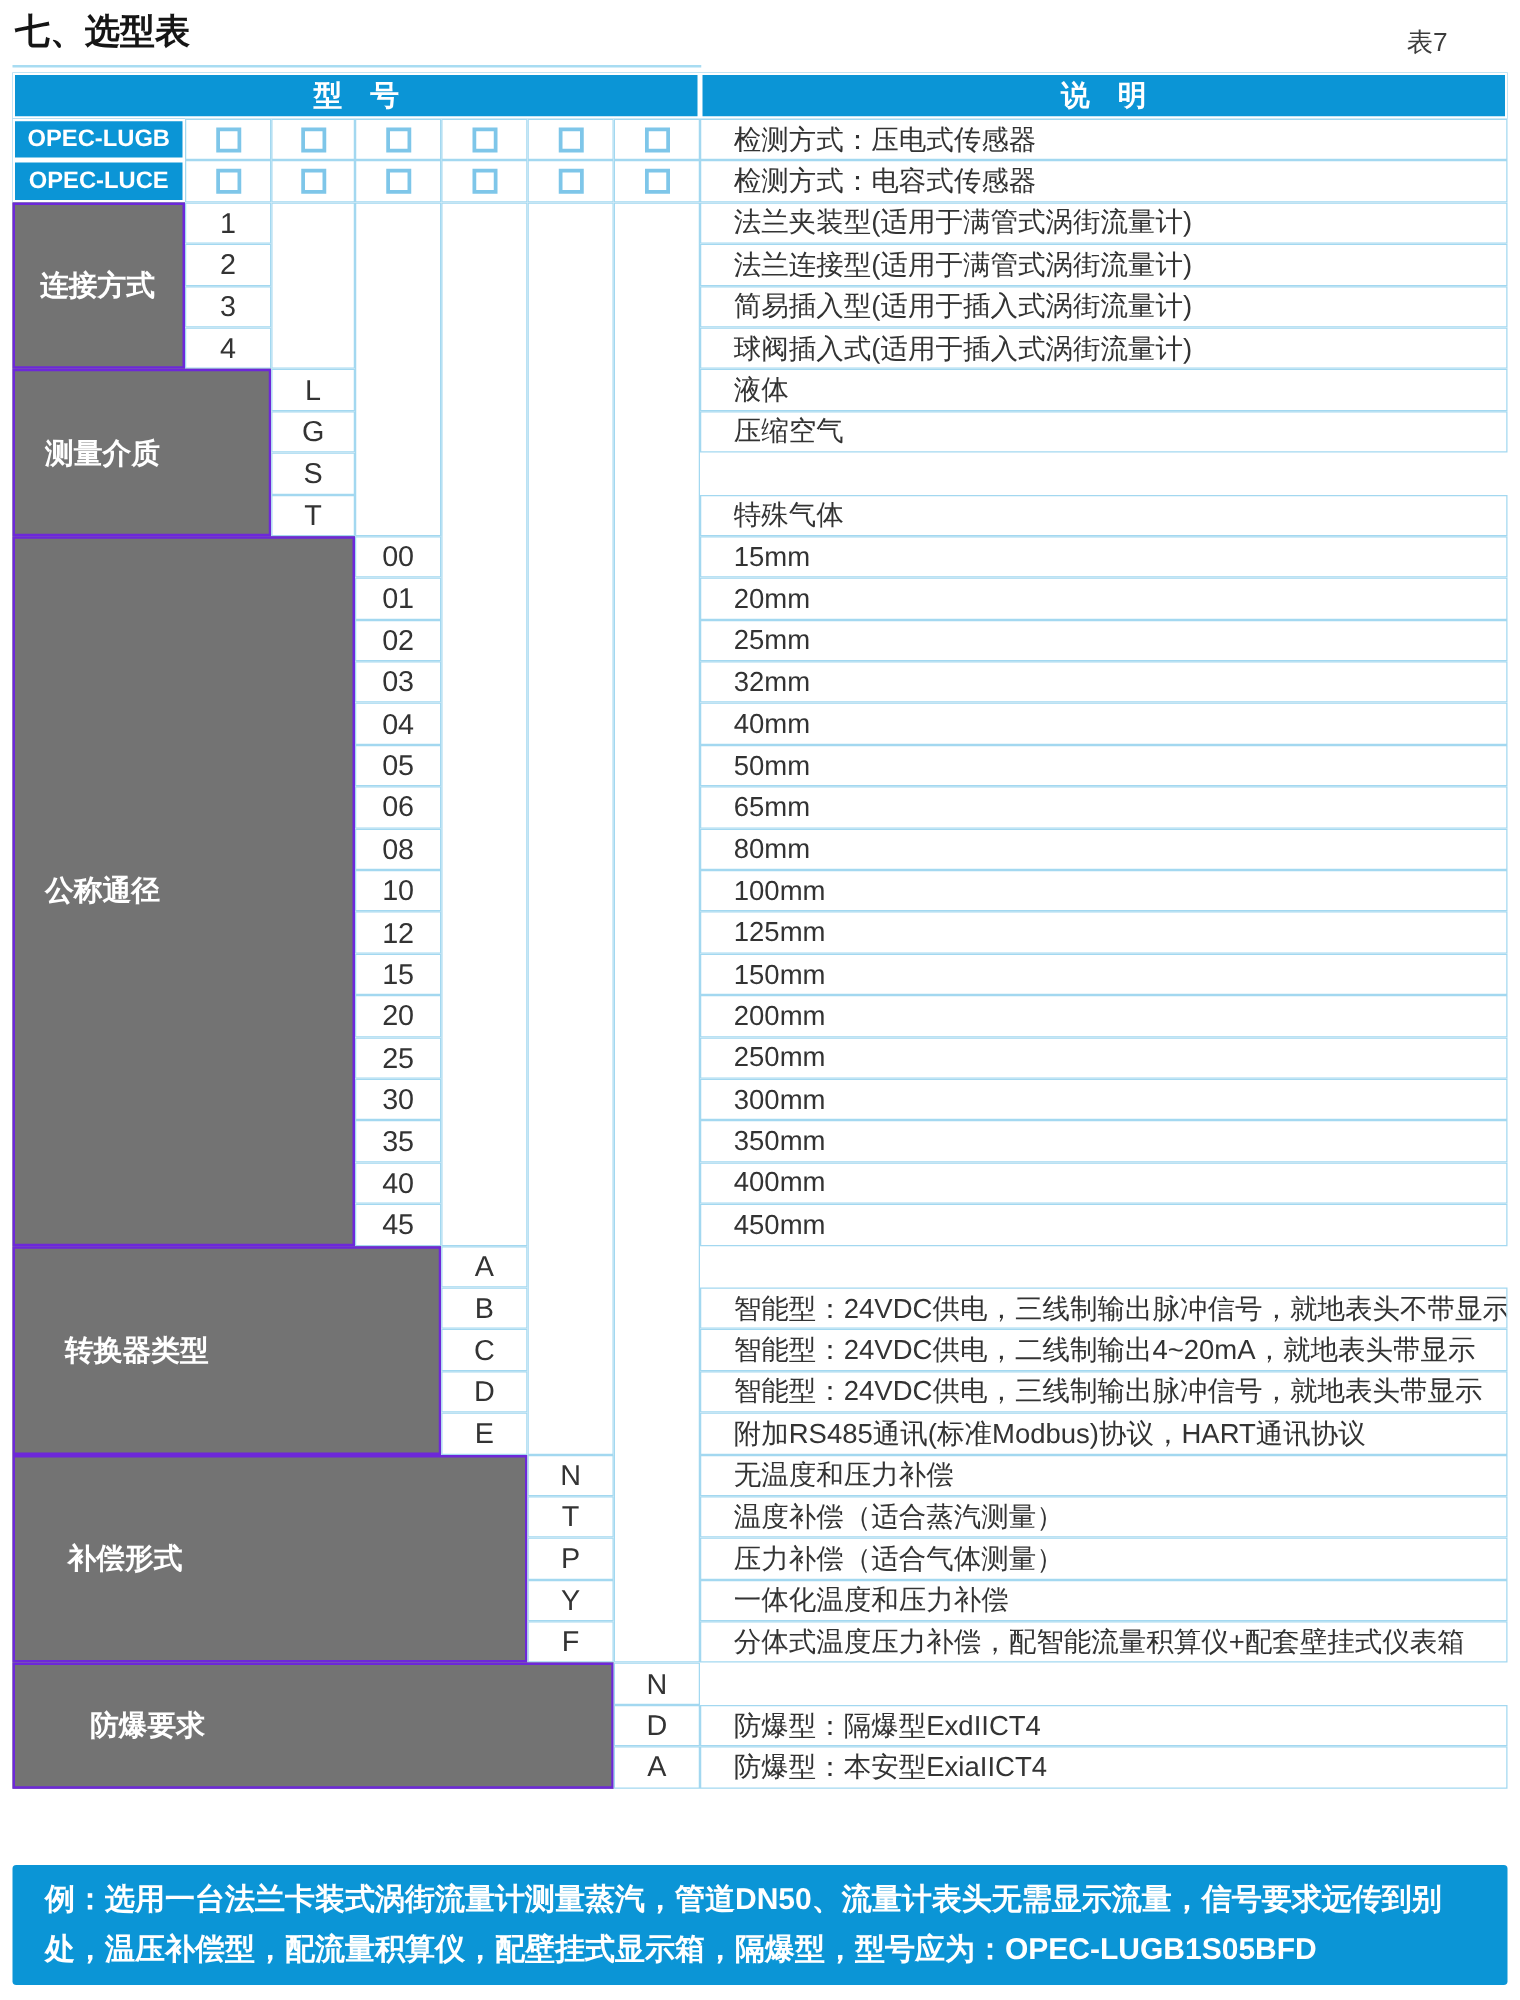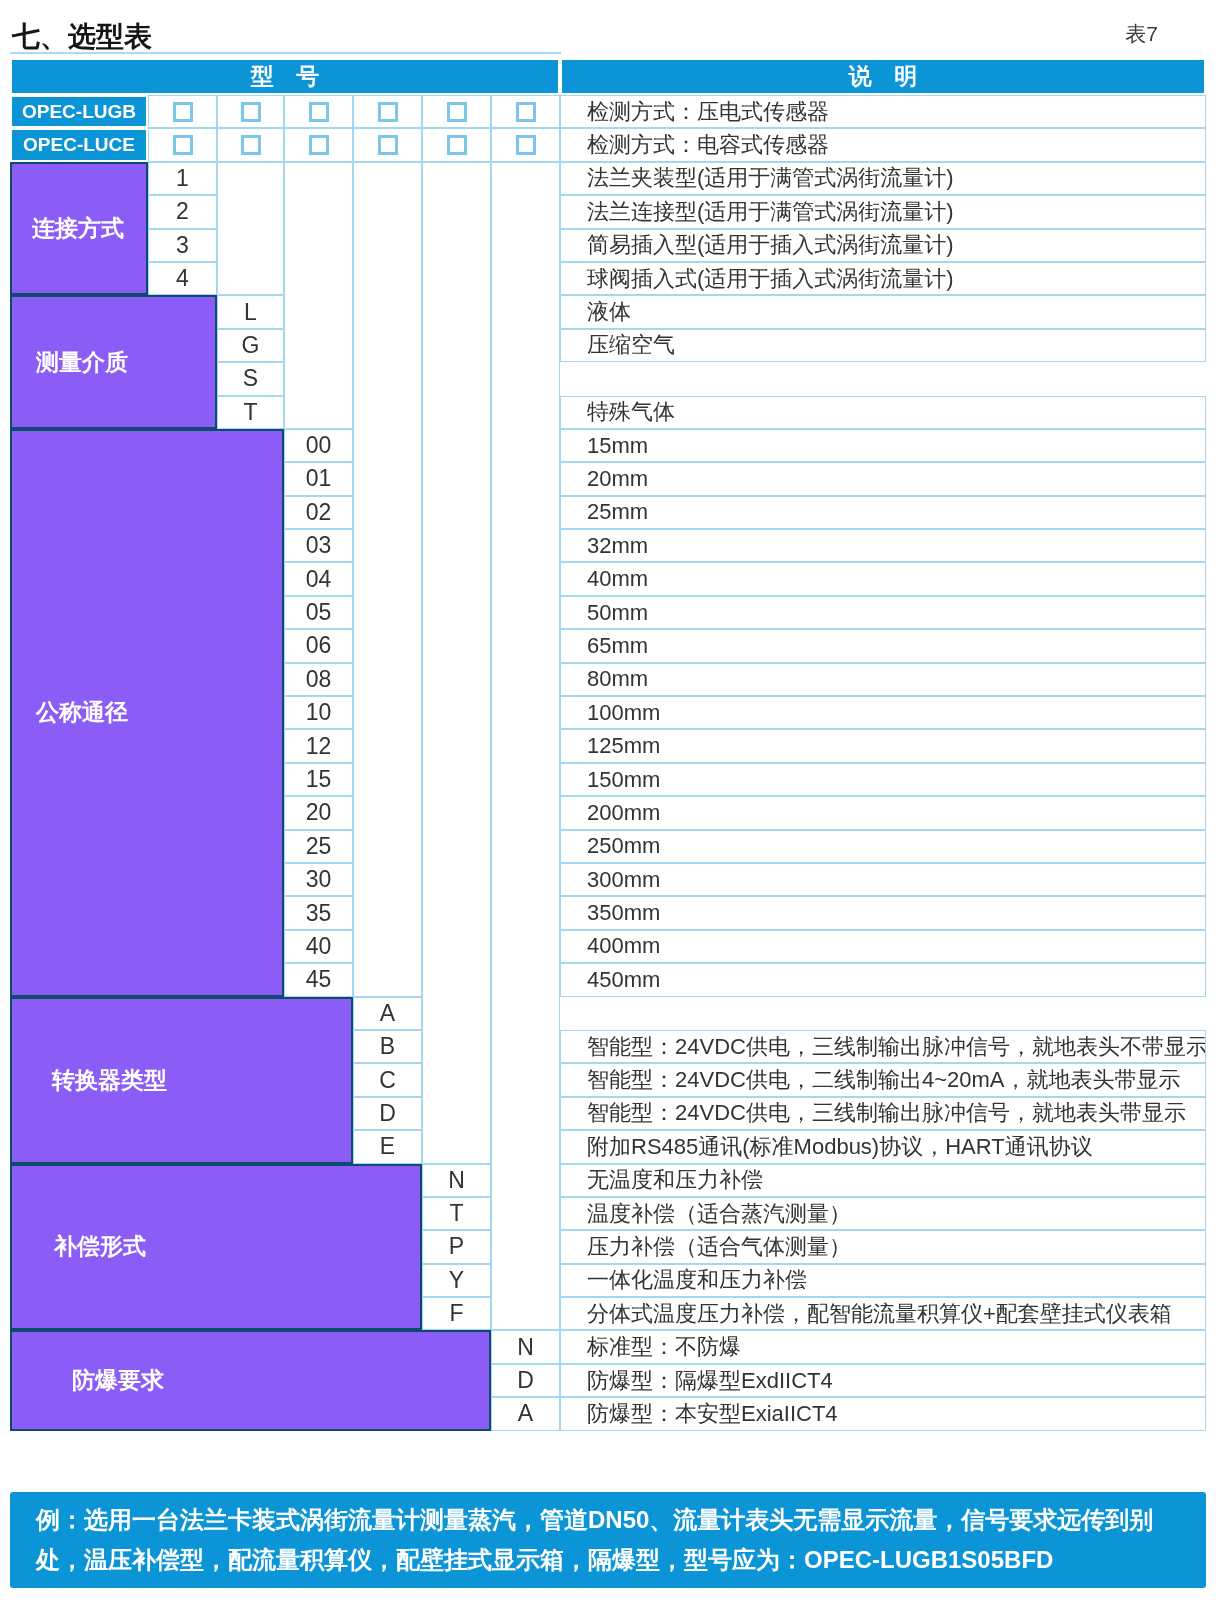--- a/index.html
+++ b/index.html
@@ -1,30 +1,30 @@
 <!DOCTYPE html>
 <html><head>
 <meta charset="utf-8">
 <style>
   html,body{margin:0;padding:0;background:#fff;}
   body{width:1216px;height:1600px;position:relative;overflow:hidden;
        font-family:"Liberation Sans","DejaVu Sans",sans-serif;}
-  .page-title{position:absolute;left:12px;top:18px;font-size:28px;font-weight:bold;color:#151515;}
+  .page-title{position:absolute;left:12px;top:6px;font-size:28px;font-weight:bold;color:#151515;}
   .table-tag{position:absolute;right:58px;top:20px;font-size:21px;color:#3c3c3c;}
   .top-rule{position:absolute;left:10px;top:52px;width:551px;height:2px;background:#a8dcf2;}
   .grid{position:absolute;left:10px;top:58px;width:1196px;background:#fff;
         display:grid;
         grid-template-columns:138px 69px 67px 69px 69px 69px 69px 646px;
         grid-template-rows:37px repeat(40,33.4px);}
   .c{border:1px solid #a3d8f0;box-sizing:border-box;background:#fff;}
   .hdr{background:#0b95d6;border:2px solid #fff;color:#fff;font-weight:bold;font-size:23px;
        display:flex;align-items:center;justify-content:center;letter-spacing:8px;padding-left:8px;}
   .model{background:#0b95d6;border:2px solid #fff;color:#fff;font-weight:bold;font-size:19px;
        display:flex;align-items:center;justify-content:center;letter-spacing:0px;}
-  .cat{background:#8b5cf6;border:2px solid #0c4a6e;color:#fff;font-weight:bold;font-size:23px;
+  .cat{background:#737373;border:2px solid #6d28d9;color:#fff;font-weight:bold;font-size:23px;
        display:flex;align-items:center;}
   .k{display:flex;align-items:center;justify-content:center;font-size:23px;color:#333;}
   .d{display:flex;align-items:center;padding-left:26px;font-size:22px;color:#333;white-space:nowrap;overflow:hidden;}
   .cbcell{display:flex;align-items:center;justify-content:center;}
   .cb{width:20px;height:20px;border:3px solid #7ec6e9;box-sizing:border-box;background:#fff;}
   .example{position:absolute;left:10px;top:1492px;width:1196px;height:96px;background:#0b95d6;
        border-radius:3px;color:#fff;font-weight:bold;font-size:24px;
        display:flex;flex-direction:column;justify-content:center;padding:0 26px;box-sizing:border-box;}
   .example div{line-height:40px;white-space:nowrap;}
 </style>
@@ -163,21 +163,20 @@
   <div class="c d" style="grid-area:34/8/35/9">无温度和压力补偿</div>
   <div class="c d" style="grid-area:36/8/37/9">压力补偿（适合气体测量）</div>
   <div class="c d" style="grid-area:35/8/36/9">温度补偿（适合蒸汽测量）</div>
   <div class="c d" style="grid-area:37/8/38/9">一体化温度和压力补偿</div>
   <div class="c d" style="grid-area:38/8/39/9">分体式温度压力补偿，配智能流量积算仪+配套壁挂式仪表箱</div>
 
   <div class="c cat" style="grid-area:39/1/42/7;padding-left:60px">防爆要求</div>
   <div class="c k" style="grid-area:39/7/40/8">N</div>
   <div class="c k" style="grid-area:40/7/41/8">D</div>
   <div class="c k" style="grid-area:41/7/42/8">A</div>
-  <div class="c d" style="grid-area:39/8/40/9">标准型：不防爆</div>
   <div class="c d" style="grid-area:40/8/41/9">防爆型：隔爆型ExdIICT4</div>
   <div class="c d" style="grid-area:41/8/42/9">防爆型：本安型ExiaIICT4</div>
 
 </div>
 
 <div class="example">
   <div>例：选用一台法兰卡装式涡街流量计测量蒸汽，管道DN50、流量计表头无需显示流量，信号要求远传到别</div>
   <div>处，温压补偿型，配流量积算仪，配壁挂式显示箱，隔爆型，型号应为：OPEC-LUGB1S05BFD</div>
 </div>
 

